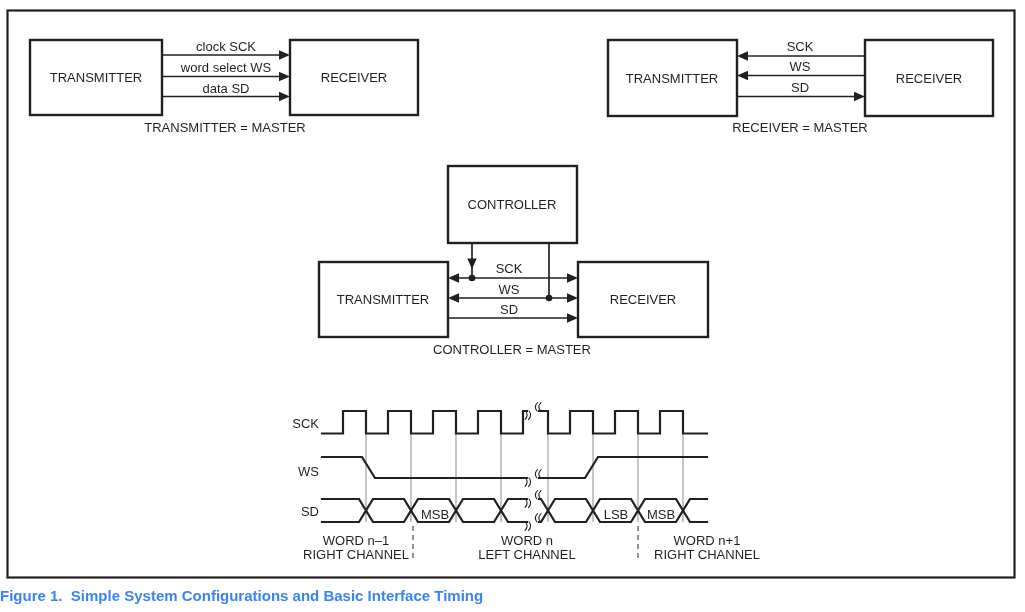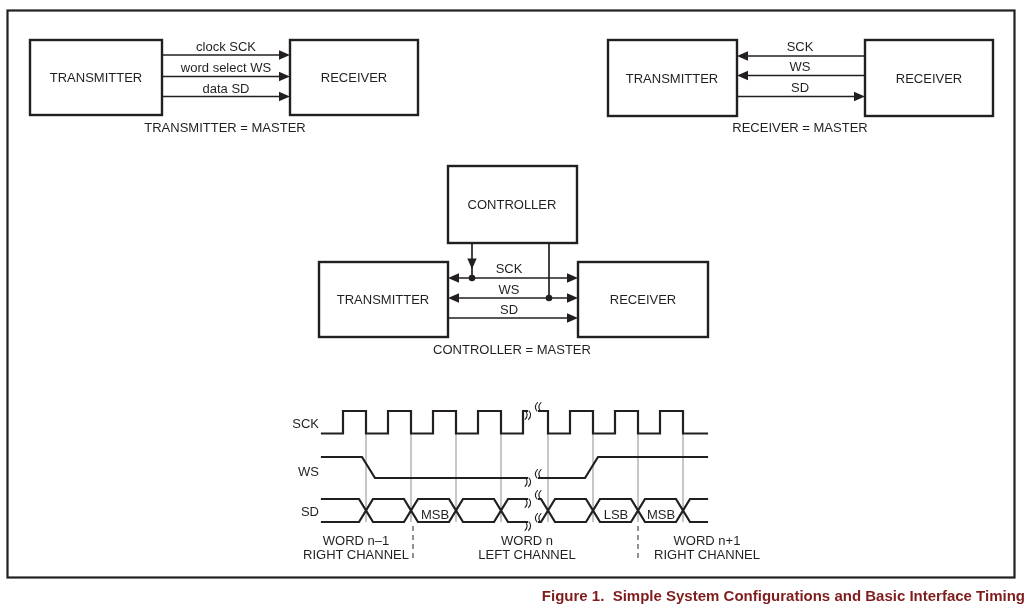--- a/index.html
+++ b/index.html
@@ -24,22 +24,22 @@
   .wire{stroke:#231f20;stroke-width:1.7;fill:none;}
   .wave{stroke:#231f20;stroke-width:2.2;fill:none;stroke-linejoin:miter;stroke-linecap:square;}
   .thin{stroke:#8f8f8f;stroke-width:1;}
   .dash{stroke:#4a4a4a;stroke-width:1.2;stroke-dasharray:5 4;}
   .arr{fill:#231f20;stroke:none;}
   .dot{fill:#231f20;stroke:none;}
   .brk-gap{fill:#ffffff;stroke:none;}
   .brk{stroke:#231f20;stroke-width:1.1;fill:none;stroke-linecap:round;}
   .caption{
     position:absolute;left:0;top:587px;width:1025px;
-    text-align:right;
-    font-weight:bold;font-size:15px;color:#7f1d1d;
+    text-align:left;
+    font-weight:bold;font-size:15px;color:#3b82f6;
     white-space:pre;
   }
 </style>
 </head>
 <body>
 
 <div class="page">
   <svg width="1025" height="612" viewBox="0 0 1025 612">
     <defs>
       <g id="brk">

